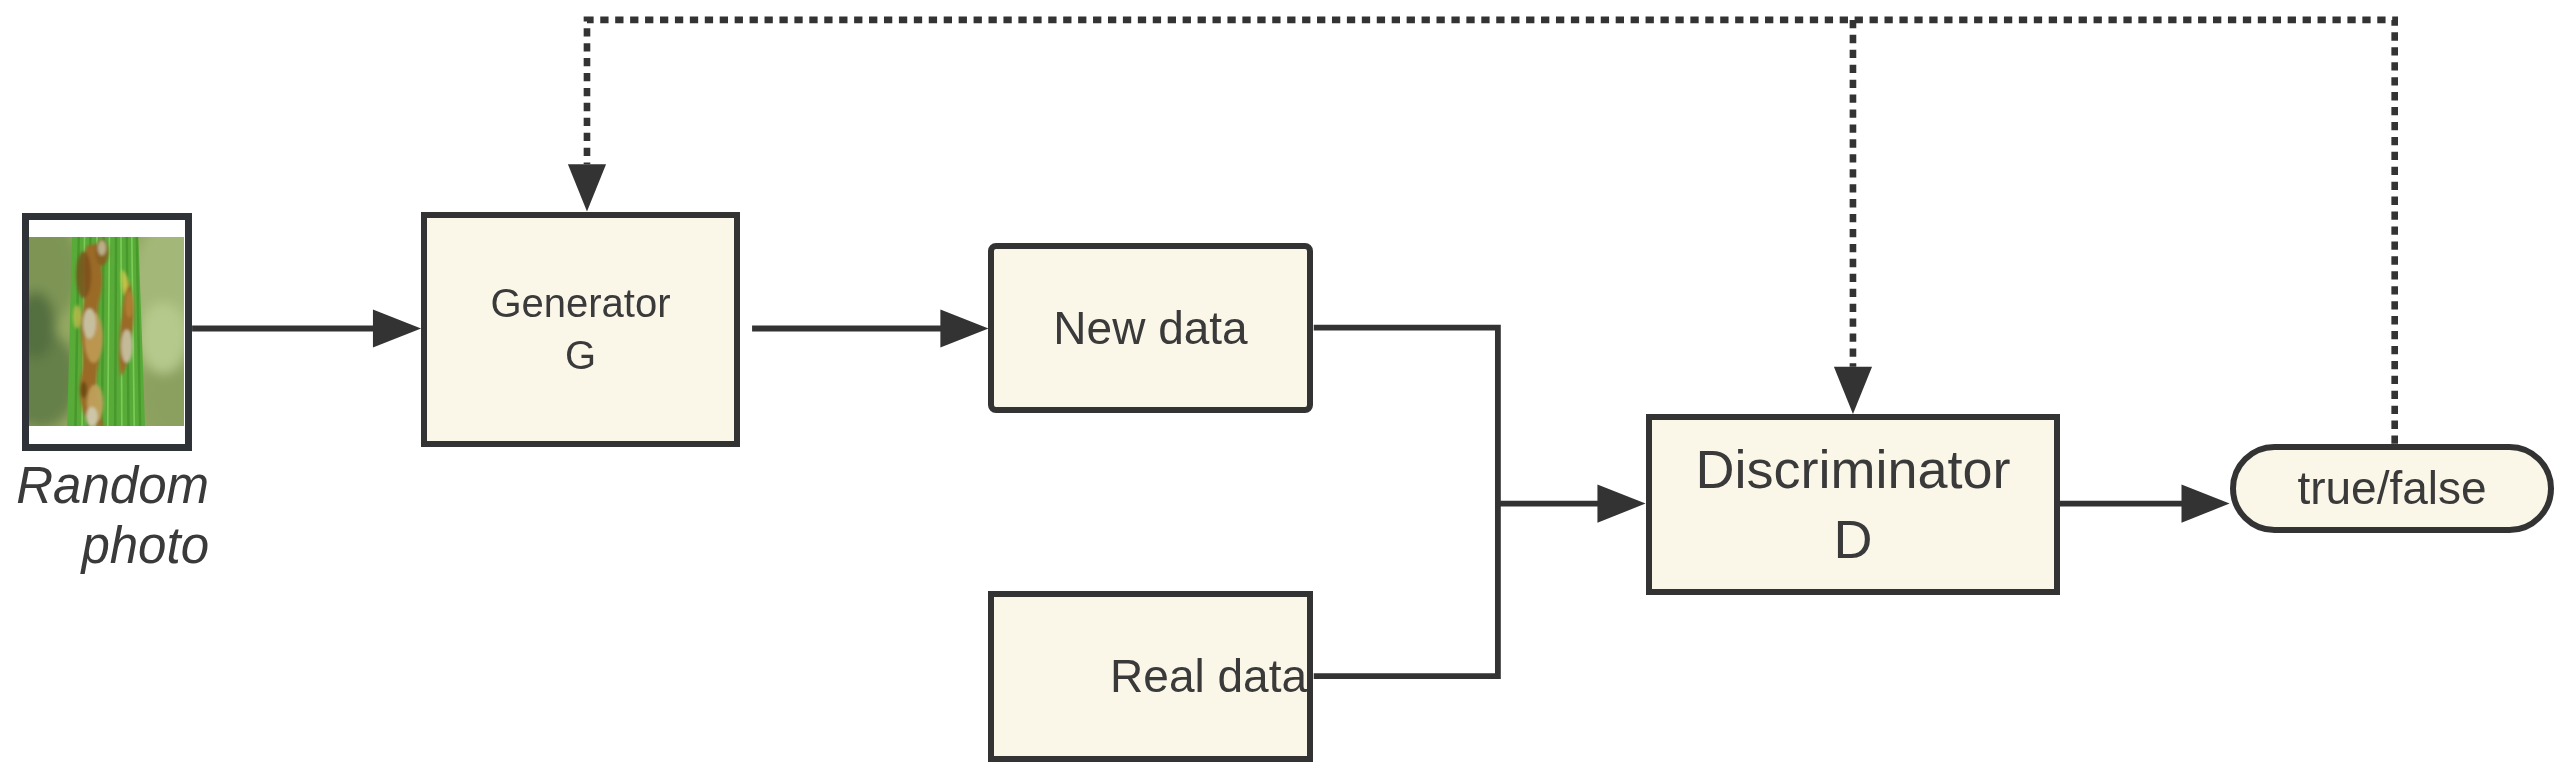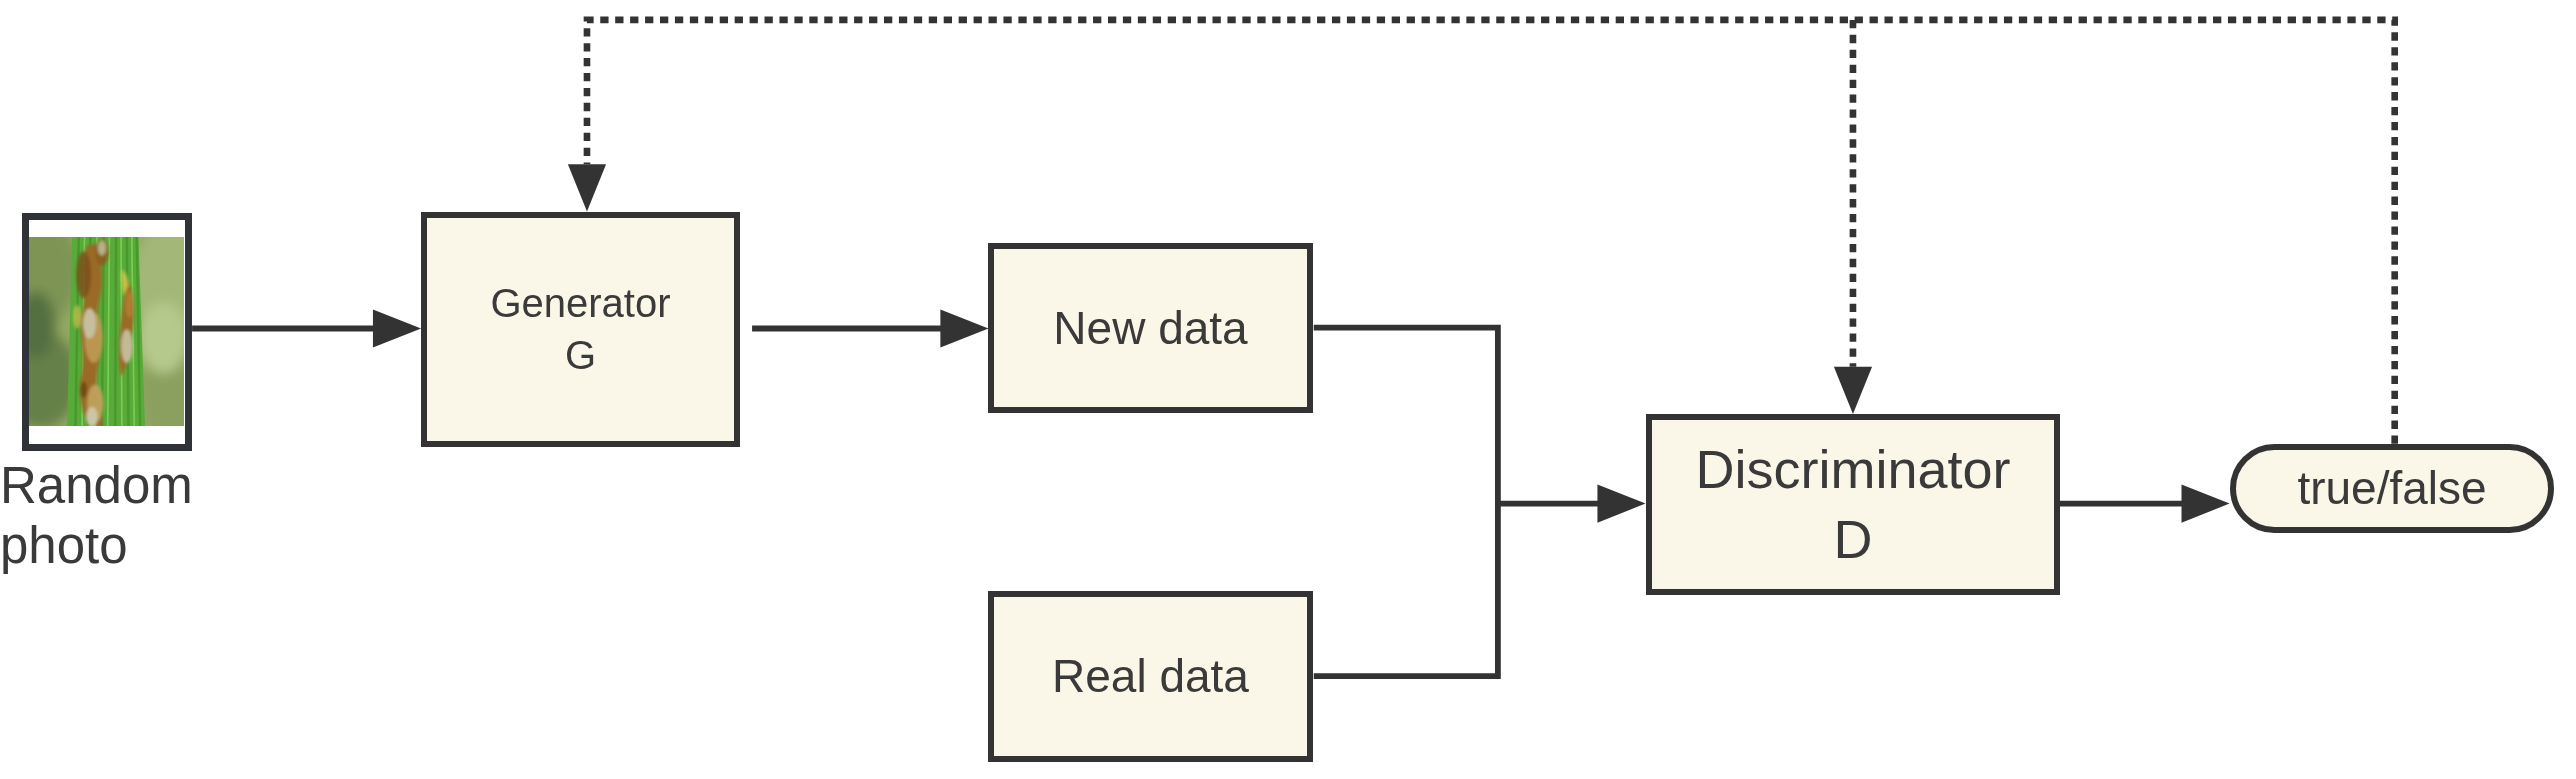--- a/index.html
+++ b/index.html
@@ -19,32 +19,32 @@
     background:#faf6e8;
     border:6.6px solid #333333;
     color:#3a3a3a;
     display:flex;flex-direction:column;align-items:center;justify-content:center;
     text-align:center;
     z-index:2;
     line-height:1.28;
   }
   .node .ln{display:block;}
   #node-generator     {left:421px; top:212px; width:319px; height:235px; font-size:40px;}
-  #node-new-data      {left:988px;top:243px; width:325px; height:170px; font-size:46px;}
-  #node-real-data     {left:988px;top:591px; width:325px; height:171px; font-size:46px;}
+  #node-new-data      {left:988px;top:243px; width:325px; height:170px; font-size:46px;border-radius:8px;}
+  #node-real-data     {left:988px;top:591px; width:325px; height:171px; font-size:46px;align-items:flex-end;}
   #node-discriminator {left:1646px;top:414px; width:414px; height:181px; font-size:54px;}
   #node-true-false    {left:2230px;top:444px; width:324px; height:89px; font-size:46px; border-radius:58px;}
   #photo-frame{
     position:absolute;left:22.4px;top:213px;width:170px;height:238px;
     box-sizing:border-box;border:7.5px solid #2f3337;background:#ffffff;z-index:2;
   }
   #photo-frame svg{position:absolute;left:0;top:16.6px;width:155px;height:189px;}
   #photo-caption{
     position:absolute;left:0px;top:456px;width:209px;
-    font-size:51px;line-height:1.18;text-align:left;color:#3a3a3a;z-index:2;
+    font-size:51px;line-height:1.18;text-align:right;color:#3a3a3a;z-index:2;font-style:italic;
   }
 </style>
 </head>
 <body>
 
 <div class="canvas">
 
   <svg class="connector-layer" viewBox="0 0 3104 939" xmlns="http://www.w3.org/2000/svg">
     <g stroke="#333333" stroke-width="7" fill="none">
       <path d="M231 396 H452"></path>

